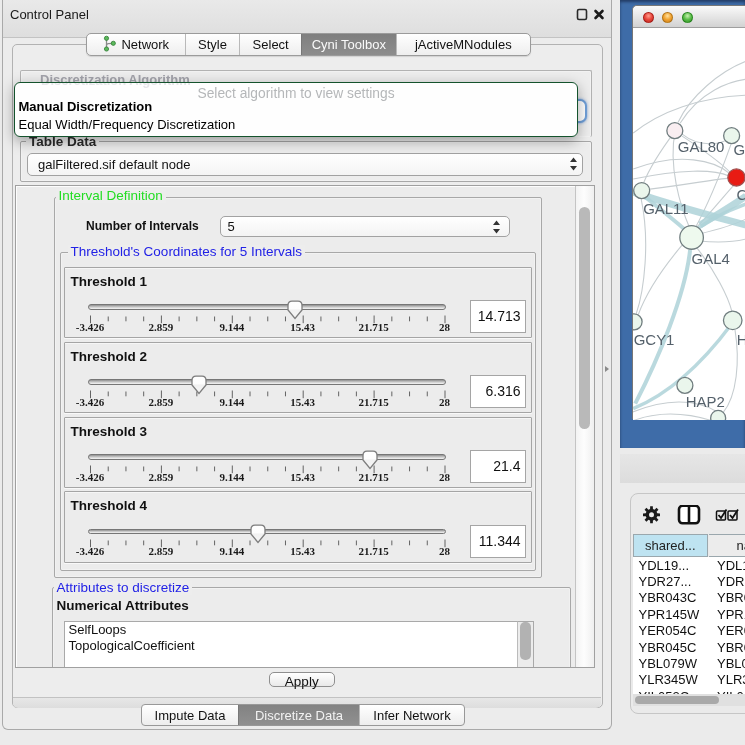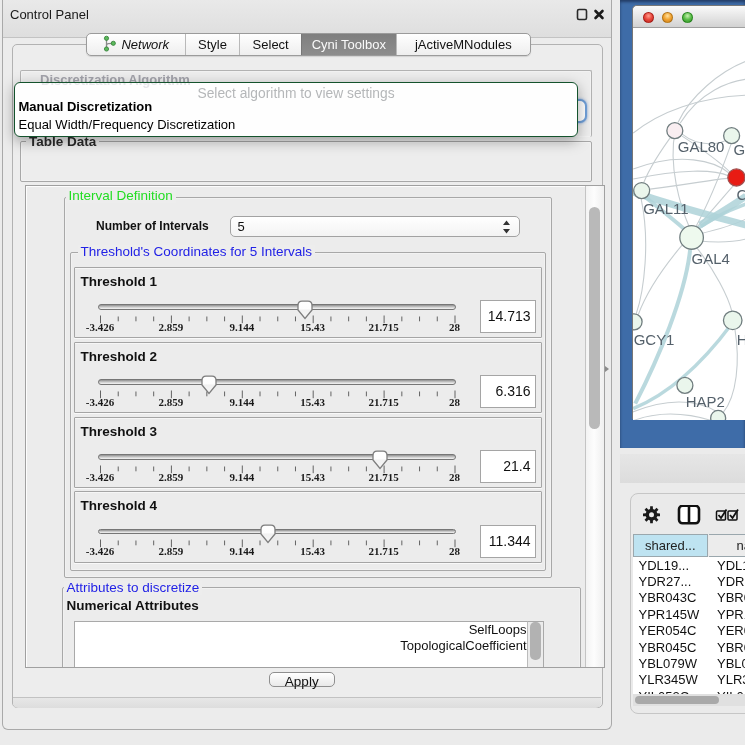--- a/index.html
+++ b/index.html
@@ -5,44 +5,44 @@
 html,body{width:745px;height:745px;overflow:hidden;}
 body{font-family:"Liberation Sans",sans-serif;background:#ebebeb;position:relative;}
 #stage{position:absolute;left:0;top:0;width:745px;height:745px;}
 .abs{position:absolute;}
 #cpwin{position:absolute;left:2px;top:0;width:610px;height:730px;background:#ececec;border:1px solid #a9a9a9;border-top:none;border-radius:0 0 6px 6px;}
 #titlebar{position:absolute;left:0;top:0;width:608px;height:38px;background:linear-gradient(#e9e9e9,#dedede);border-bottom:1px solid #c3c3c3;}
 #titlebar .t{position:absolute;left:7px;top:6.5px;font-size:13px;color:#1a1a1a;}
 #contentpanel{position:absolute;left:12px;top:44px;width:591px;height:664px;background:#ededed;border:1px solid #b2b2b2;border-radius:5px;}
 #topseg{position:absolute;left:86px;top:33px;width:445px;height:23px;display:flex;border:1px solid #9b9b9b;border-radius:5px;overflow:hidden;background:linear-gradient(#ffffff,#eeeeee);box-shadow:0 1px 1px rgba(0,0,0,0.12);font-size:13px;color:#111;}
 #topseg .seg{height:100%;display:flex;align-items:center;justify-content:center;border-left:1px solid #b9b9b9;}
-#topseg .seg:first-child{border-left:none;font-style:italic;}
+#topseg .seg:first-child{border-left:none;}
 #topseg .sel{background:linear-gradient(#7f7f7f,#8d8d8d);color:#fafafa;border-left:1px solid #787878;}
 #botseg{position:absolute;left:141px;top:704px;width:324px;height:22px;display:flex;border:1px solid #989898;border-radius:4px;overflow:hidden;background:linear-gradient(#ffffff,#ededed);font-size:13px;color:#111;}
 #botseg .seg{height:100%;display:flex;align-items:center;justify-content:center;border-left:1px solid #b9b9b9;}
 #botseg .seg:first-child{border-left:none;}
 #botseg .sel{background:linear-gradient(#828282,#909090);color:#f2f2f2;border-left:1px solid #787878;}
 .gbox{position:absolute;border:1px solid #a8a8a8;border-radius:2px;box-shadow:inset 0 0 0 0.5px rgba(255,255,255,0.6);}
 .gtitle{position:absolute;background:#ededed;padding:0 3px;font-size:13.5px;line-height:14px;}
 #tabledata-combo{position:absolute;left:27px;top:152.5px;width:556px;height:23px;background:linear-gradient(#ffffff,#f4f4f4);border:1px solid #a2a2a2;border-radius:5px;font-size:13px;color:#111;line-height:21px;padding-left:10px;}
 .spinarrows{position:absolute;width:9px;height:14px;}
 #numint{position:absolute;left:220px;top:215.5px;width:290px;height:21.5px;background:linear-gradient(#ffffff,#f3f3f3);border:1px solid #a2a2a2;border-radius:5px;font-size:13px;color:#111;line-height:20px;padding-left:7px;}
-#spane{position:absolute;left:25px;top:184.5px;width:580px;height:483px;border:1px solid #a0a0a0;box-shadow:inset 1px 1px 0 rgba(255,255,255,0.9);background:#ececec;}
+#spane{position:absolute;left:15px;top:184.5px;width:580px;height:483px;border:1px solid #a0a0a0;box-shadow:inset 1px 1px 0 rgba(255,255,255,0.9);background:#ececec;}
 #spane-inner{position:absolute;left:0;top:0;width:559px;height:481px;overflow:hidden;}
 #vsb{position:absolute;right:0;top:0;width:19px;height:481px;background:linear-gradient(90deg,#f3f3f3,#fdfdfd 45%,#efefef);border-left:1px solid #c4c4c4;}
 #vsb .th{position:absolute;left:3px;top:21px;width:11px;height:222px;background:#b9b9b9;border-radius:6px;}
 .tblock{position:absolute;left:64px;width:468px;height:71.5px;border:1px solid #a5a5a5;border-radius:1px;box-shadow:0 1px 0 rgba(255,255,255,0.7), inset 0 1px 0 rgba(255,255,255,0.5);}
 .btitle{position:absolute;font-weight:bold;font-size:13.5px;color:#111;}
 .track{position:absolute;left:88px;width:358px;height:5.5px;border:1px solid #767676;border-radius:3px;background:linear-gradient(#8f8f8f,#cfcfcf 55%,#f5f5f5);}
 .ticks{position:absolute;}
 .ticklab{position:absolute;width:60px;text-align:center;font-size:11px;font-weight:bold;color:#1a1a1a;font-family:Liberation Serif, serif;}
 .thumb{position:absolute;}
 .vbox{position:absolute;left:470.5px;width:55.5px;height:33px;background:#fff;border:1.5px solid #a5a5a5;font-size:14px;color:#111;text-align:right;padding-right:4px;line-height:30px;}
 #numattr-list{position:absolute;left:64px;top:620.5px;width:453px;height:47px;background:#fff;border:1px solid #a9a9a9;border-right:none;overflow:hidden;font-size:13px;color:#111;}
-#numattr-list div{padding-left:4px;height:16.6px;line-height:16.6px;text-align:right;}
+#numattr-list div{padding-left:4px;height:16.6px;line-height:16.6px;}
 #listsb{position:absolute;left:517px;top:620.5px;width:17px;height:47px;background:#ececec;border:1px solid #a9a9a9;border-left:1px solid #bbb;}
 #listsb .th{position:absolute;left:2px;top:0px;width:11px;height:38px;background:#b2b2b2;border-radius:5px;}
 #applybtn{position:absolute;left:268.5px;top:671.5px;width:66.5px;height:15px;background:linear-gradient(#ffffff,#e9e9e9);border:1px solid #8f8f8f;border-radius:5px;font-size:13.5px;color:#111;text-align:center;line-height:18px;}
 #footband{position:absolute;background:linear-gradient(#e7e7e7,#dddddd);border-top:1px solid #c2c2c2;border-radius:0 0 5px 5px;}
 #popup{position:absolute;left:14px;top:81.5px;width:564px;height:55px;background:#fefefe;border:1px solid #14532d;border-radius:6px;box-shadow:0 4px 14px rgba(0,0,0,0.35);overflow:hidden;}
 #popup .hint{position:absolute;left:0;top:3.5px;width:100%;text-align:center;font-size:13.8px;color:#b5b7b9;}
 #popup .it1{position:absolute;left:3.5px;top:16.5px;font-size:13px;font-weight:bold;color:#000;}
 #popup .it2{position:absolute;left:3.5px;top:34px;font-size:13px;color:#000;}
 #ghostlabel{position:absolute;left:40px;top:72.5px;height:9px;overflow:hidden;font-size:13px;font-weight:600;color:#a2a2aa;line-height:13px;}
 #ghostin{position:absolute;left:26px;top:-9px;font-size:13px;font-weight:600;color:#e6e6ea;line-height:13px;}
@@ -76,20 +76,25 @@
   </div>
   <div id="contentpanel"></div>
   <svg class="abs" style="left:576px;top:8px" width="30" height="13" viewBox="0 0 30 13">
     <rect x="1.5" y="1.5" width="9" height="10" rx="1.5" fill="none" stroke="#2a2a2a" stroke-width="1.6"></rect>
     <path d="M19.5,3 L26.5,10 M26.5,3 L19.5,10" stroke="#1a1a1a" stroke-width="2.6" stroke-linecap="round"></path>
   </svg>
   <div class="gbox" style="left:20px;top:70px;width:572px;height:67px;border-bottom:none;border-color:#b2b2b2;"></div>
   <div id="combofrag"></div>
   <div class="gbox" style="left:20px;top:141px;width:572px;height:41px;"></div>
   <div class="gtitle" style="left:26px;top:134.5px;color:#2b2b2b;font-weight:600;">Table Data</div>
+  <div id="tabledata-combo">galFiltered.sif default node
+    <svg class="spinarrows" style="right:4px;top:3.5px" width="9" height="14" viewBox="0 0 9 14">
+        <path d="M4.5,0.5 L8,5 L1,5 Z M4.5,13.5 L8,9 L1,9 Z" fill="#333"></path>
+      </svg>
+  </div>
   <div id="spane">
    <div id="spane-inner">
     <div id="inner-content" style="position:absolute;left:-16.5px;top:-185.5px;width:580px;height:680px;">
       <div class="gbox" style="left:54px;top:196.5px;width:488px;height:381px;"></div>
       <div class="gtitle" style="left:56px;top:189px;color:#22dd22;">Interval Definition</div>
       <span class="abs" style="left:86.5px;top:219px;font-size:12px;font-weight:bold;color:#111;">Number of Intervals</span>
       <div id="numint">5
         <svg class="spinarrows" style="right:8px;top:3px" width="9" height="14" viewBox="0 0 9 14">
               <path d="M4.5,0.5 L8,5 L1,5 Z M4.5,13.5 L8,9 L1,9 Z" fill="#333"></path>
             </svg>
@@ -204,20 +209,25 @@
             <div class="th"></div>
           </div>
     </div>
    </div>
    <div id="vsb">
         <div class="th"></div>
       </div>
   </div>
   <div id="applybtn">Apply</div>
   <div id="footband" style="left:13px;top:696.5px;width:588px;height:11px;"></div>
+  <div id="botseg">
+    <div class="seg" style="width:96px;">Impute Data</div>
+    <div class="seg sel" style="width:121px;">Discretize Data</div>
+    <div class="seg" style="width:105px;">Infer Network</div>
+  </div>
   <div id="topseg">
     <div class="seg" style="width:98px;"><svg width="15" height="17" viewBox="0 0 15 17" style="margin-right:4px;margin-top:-3px">
           <path d="M4.5,3.5 V14 M4.5,10.5 C4.5,8.3 6.5,8.3 11,8.3" stroke="#8a8a8a" stroke-width="1.3" fill="none"></path>
           <circle cx="4.5" cy="3.3" r="2.1" fill="#5cb85c" stroke="#2e7d32" stroke-width="0.8"></circle>
           <circle cx="4.5" cy="14" r="2.1" fill="#5cb85c" stroke="#2e7d32" stroke-width="0.8"></circle>
           <circle cx="11.3" cy="8.3" r="2.1" fill="#5cb85c" stroke="#2e7d32" stroke-width="0.8"></circle>
         </svg>Network</div>
     <div class="seg" style="width:55px;">Style</div>
     <div class="seg" style="width:62px;">Select</div>
     <div class="seg sel" style="width:95px;">Cyni Toolbox</div>

